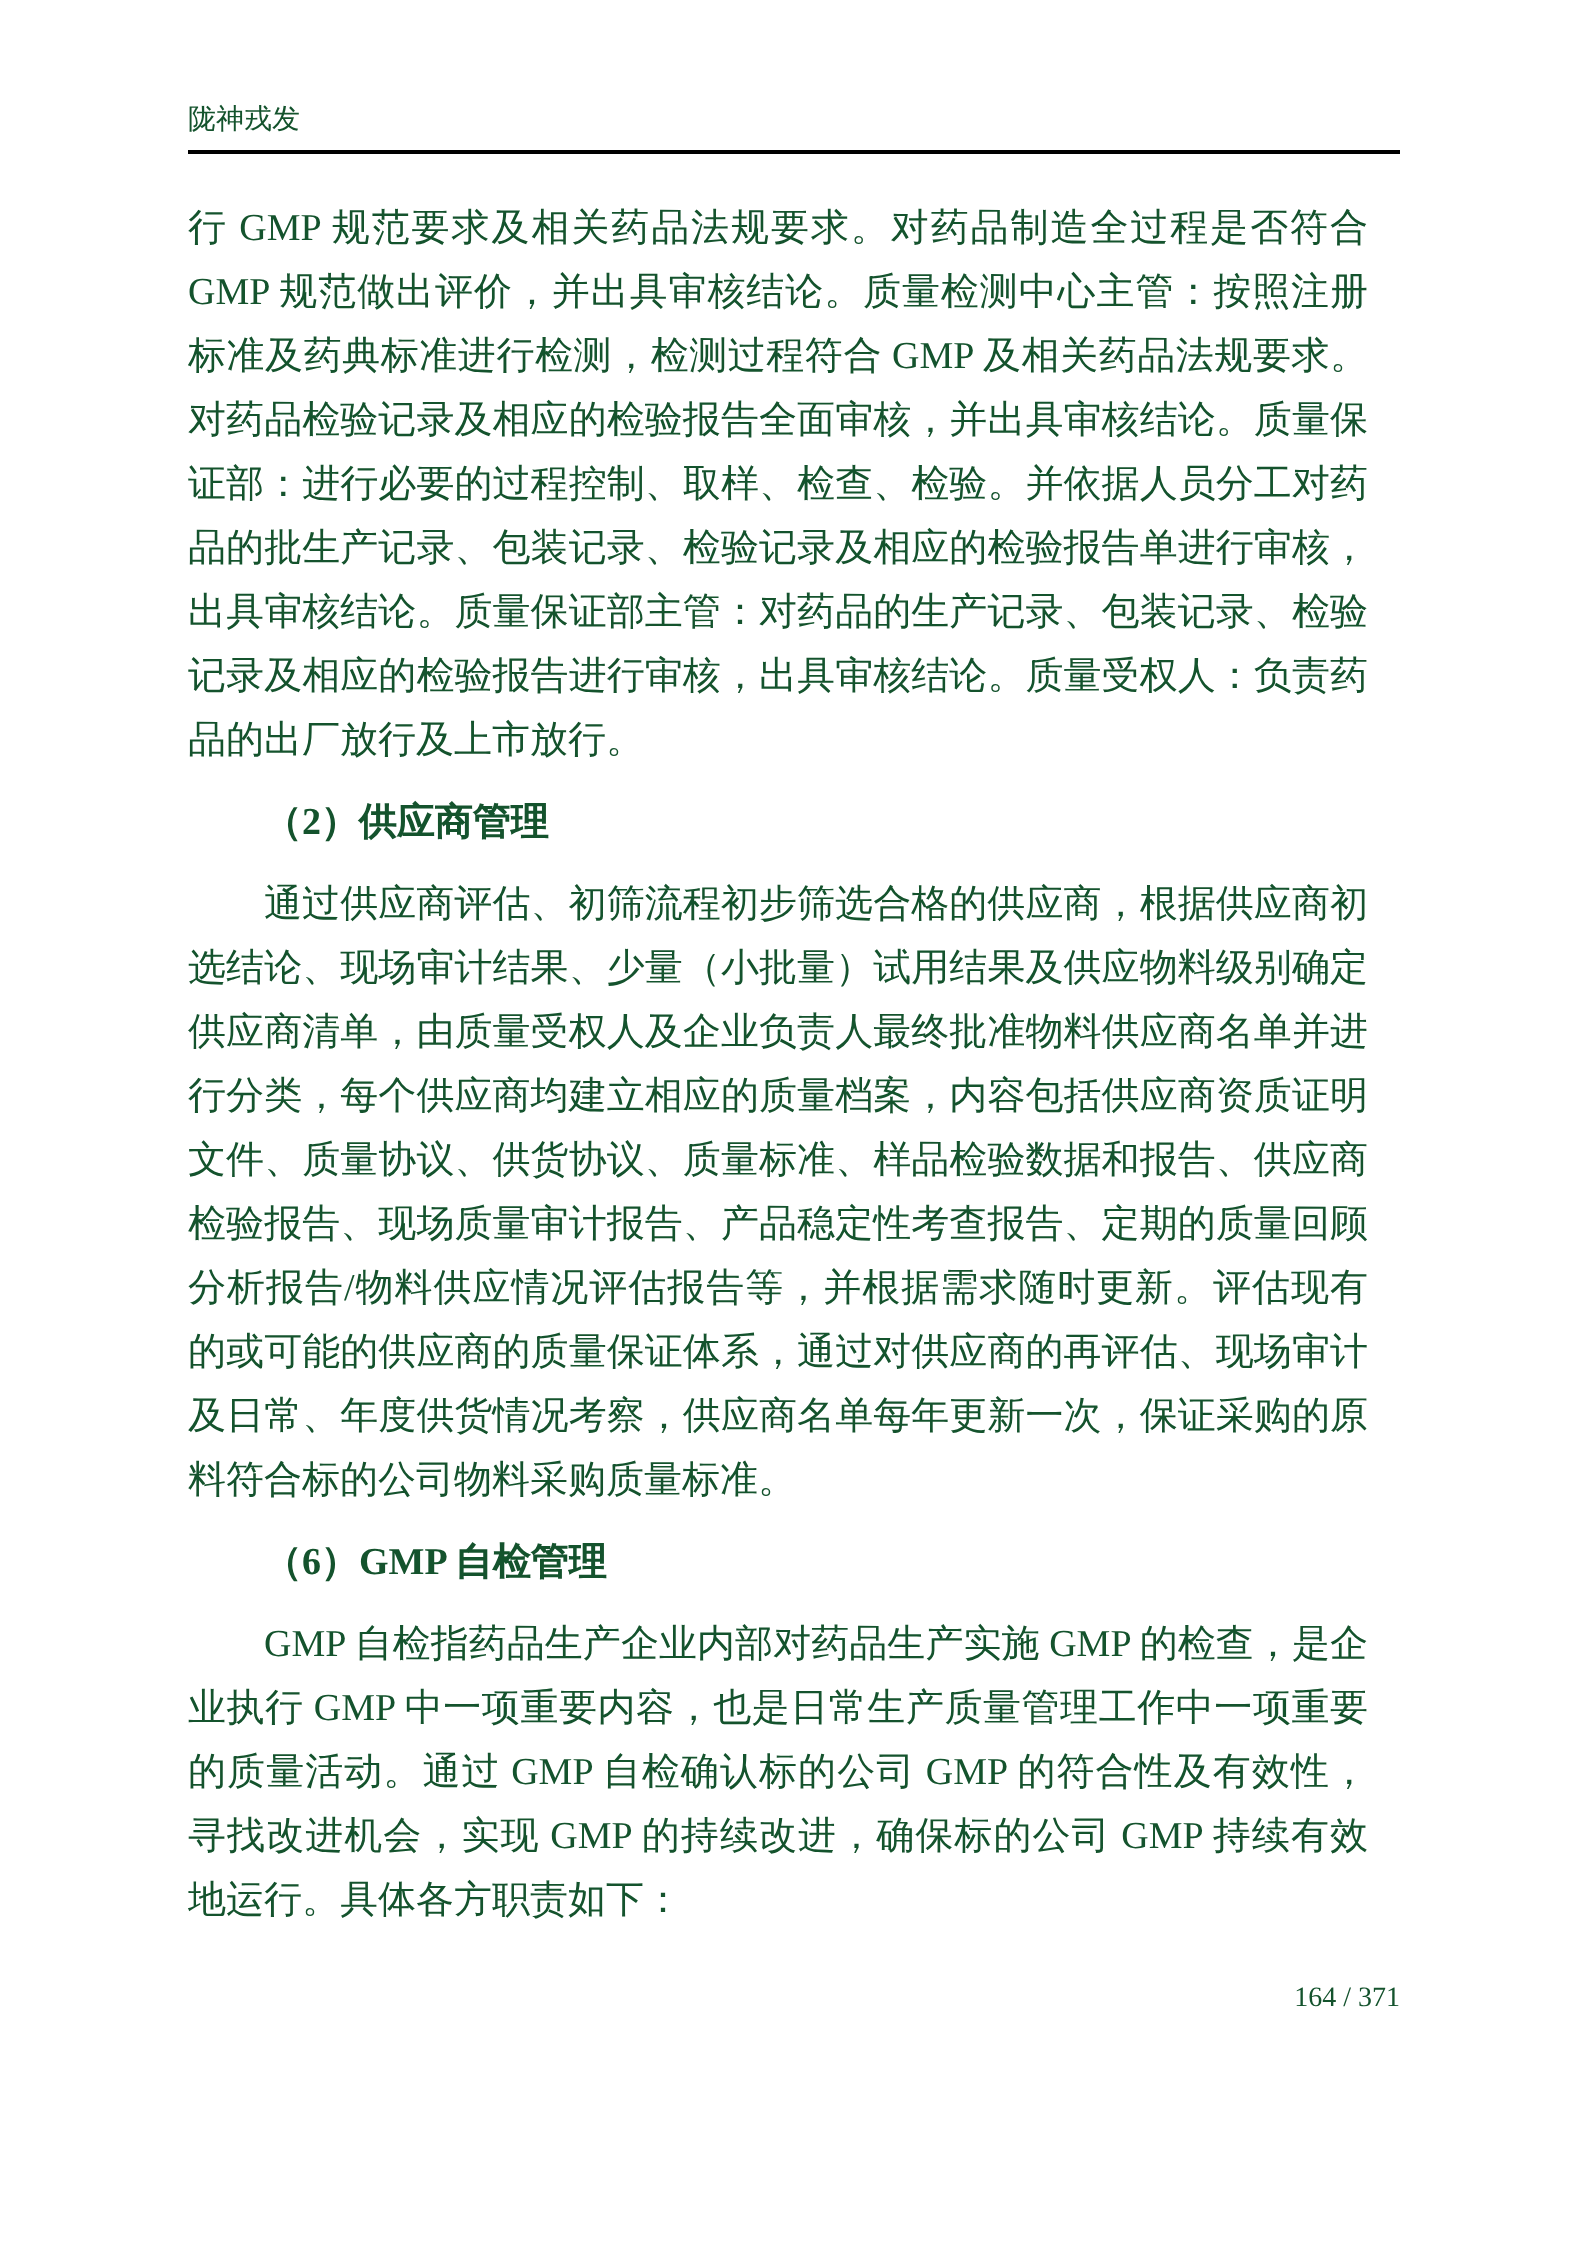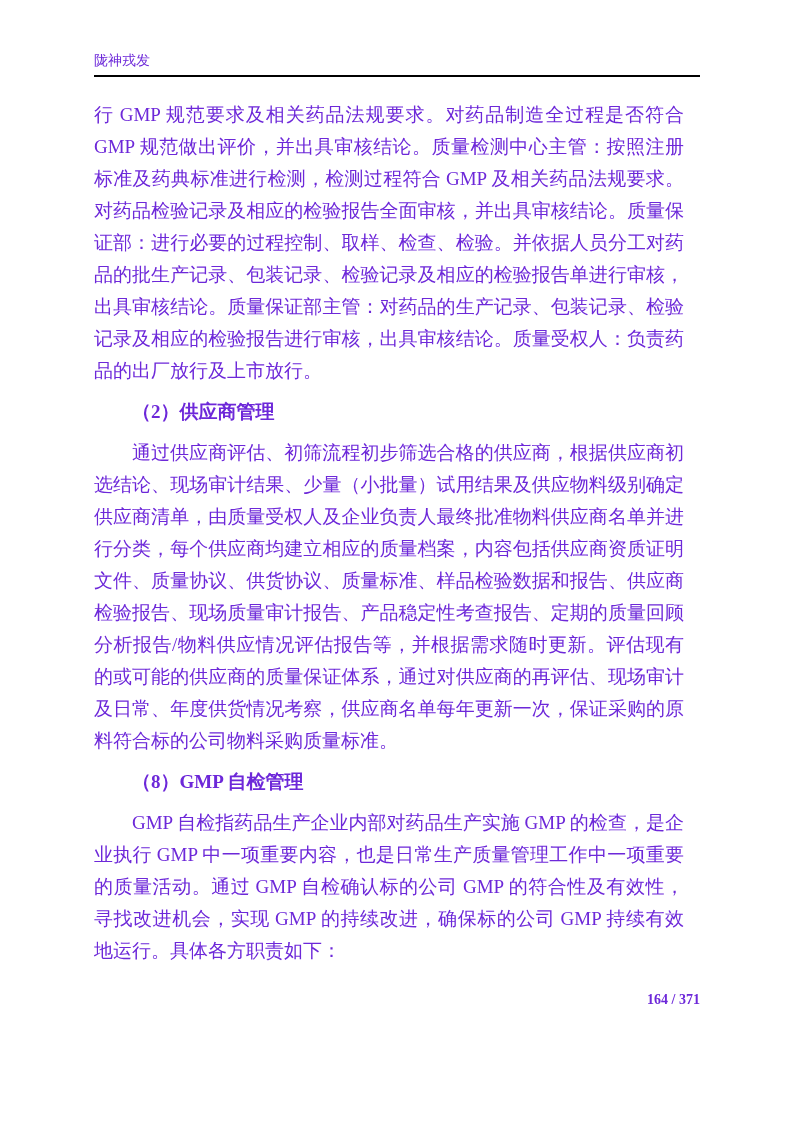--- a/index.html
+++ b/index.html
@@ -5,21 +5,21 @@
     html, body {
       margin: 0;
       padding: 0;
       background: #ffffff;
     }
     .page {
       position: relative;
       width: 793px;
       height: 1010px;
       background: #ffffff;
-      color: #6d28d9;
+      color: #14532d;
       font-family: "Liberation Serif", "DejaVu Serif", serif;
       overflow: hidden;
       border-radius: 22px;
     }
     .header {
       position: absolute;
       left: 94px;
       top: 52px;
       width: 606px;
       display: flex;
@@ -53,38 +53,38 @@
       margin: 6px 0 9px 0;
       text-indent: 2em;
       text-align: left;
       font-weight: bold;
     }
     .footer {
       position: absolute;
       right: 93px;
       top: 992px;
       font-size: 14px;
-      font-weight: bold;
+      font-weight: normal;
       font-family: "Liberation Serif", "DejaVu Serif", serif;
     }
   </style>
 </head>
 <body>
 
 <div class="page">
 
   <div class="header">
     <span class="header-left">陇神戎发</span>
   </div>
 
   <div class="content">
     <p class="para noindent">行 GMP 规范要求及相关药品法规要求。对药品制造全过程是否符合 GMP 规范做出评价，并出具审核结论。质量检测中心主管：按照注册标准及药典标准进行检测，检测过程符合 GMP 及相关药品法规要求。对药品检验记录及相应的检验报告全面审核，并出具审核结论。质量保证部：进行必要的过程控制、取样、检查、检验。并依据人员分工对药品的批生产记录、包装记录、检验记录及相应的检验报告单进行审核，出具审核结论。质量保证部主管：对药品的生产记录、包装记录、检验记录及相应的检验报告进行审核，出具审核结论。质量受权人：负责药品的出厂放行及上市放行。</p>
     <p class="heading">（2）供应商管理</p>
     <p class="para">通过供应商评估、初筛流程初步筛选合格的供应商，根据供应商初选结论、现场审计结果、少量（小批量）试用结果及供应物料级别确定供应商清单，由质量受权人及企业负责人最终批准物料供应商名单并进行分类，每个供应商均建立相应的质量档案，内容包括供应商资质证明文件、质量协议、供货协议、质量标准、样品检验数据和报告、供应商检验报告、现场质量审计报告、产品稳定性考查报告、定期的质量回顾分析报告/物料供应情况评估报告等，并根据需求随时更新。评估现有的或可能的供应商的质量保证体系，通过对供应商的再评估、现场审计及日常、年度供货情况考察，供应商名单每年更新一次，保证采购的原料符合标的公司物料采购质量标准。</p>
-    <p class="heading">（8）GMP 自检管理</p>
+    <p class="heading">（6）GMP 自检管理</p>
     <p class="para">GMP 自检指药品生产企业内部对药品生产实施 GMP 的检查，是企业执行 GMP 中一项重要内容，也是日常生产质量管理工作中一项重要的质量活动。通过 GMP 自检确认标的公司 GMP 的符合性及有效性，寻找改进机会，实现 GMP 的持续改进，确保标的公司 GMP 持续有效地运行。具体各方职责如下：</p>
   </div>
 
   <div class="footer">
     <span class="page-number">164 / 371</span>
   </div>
 
 </div>
 
 </body></html>

